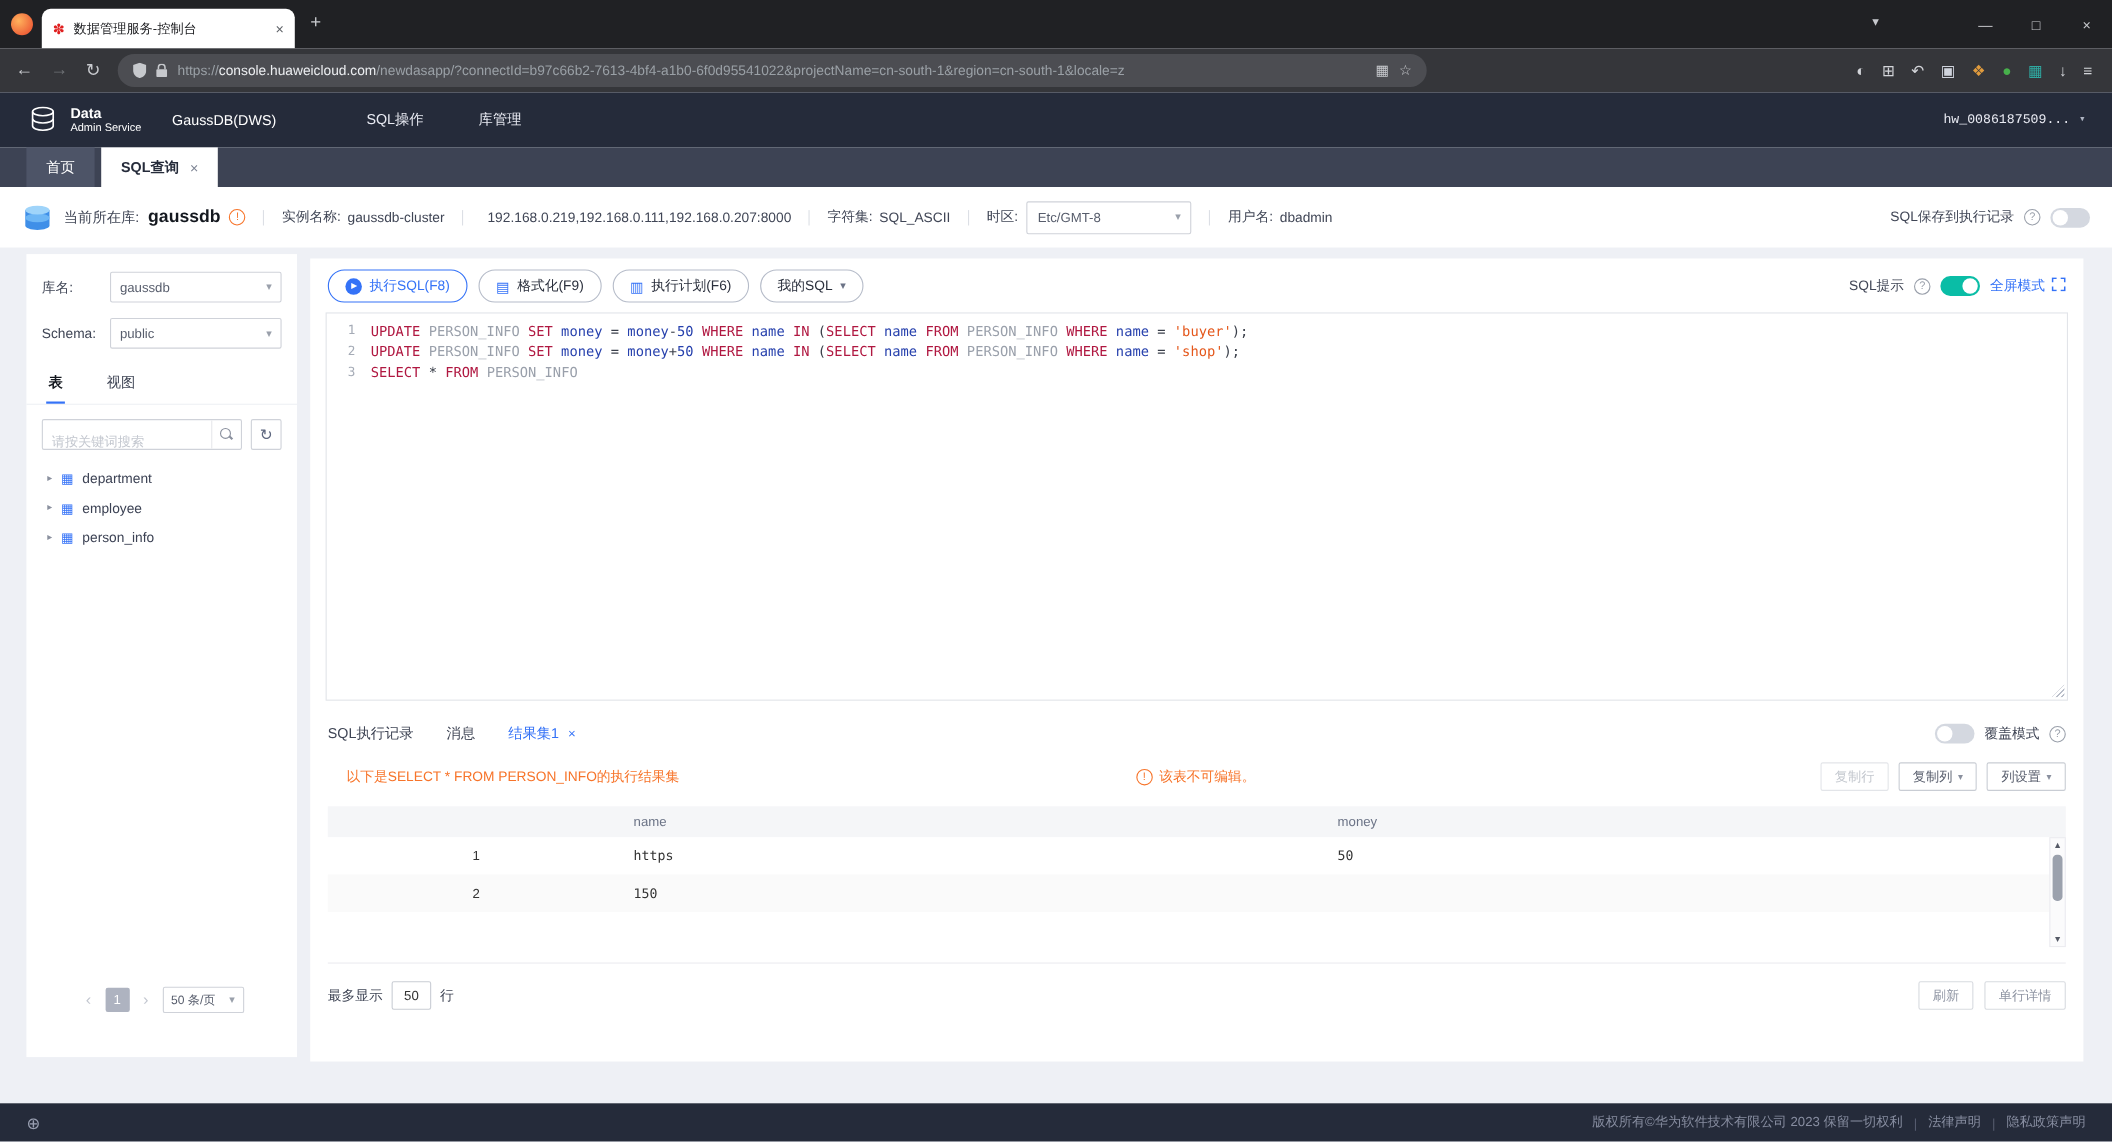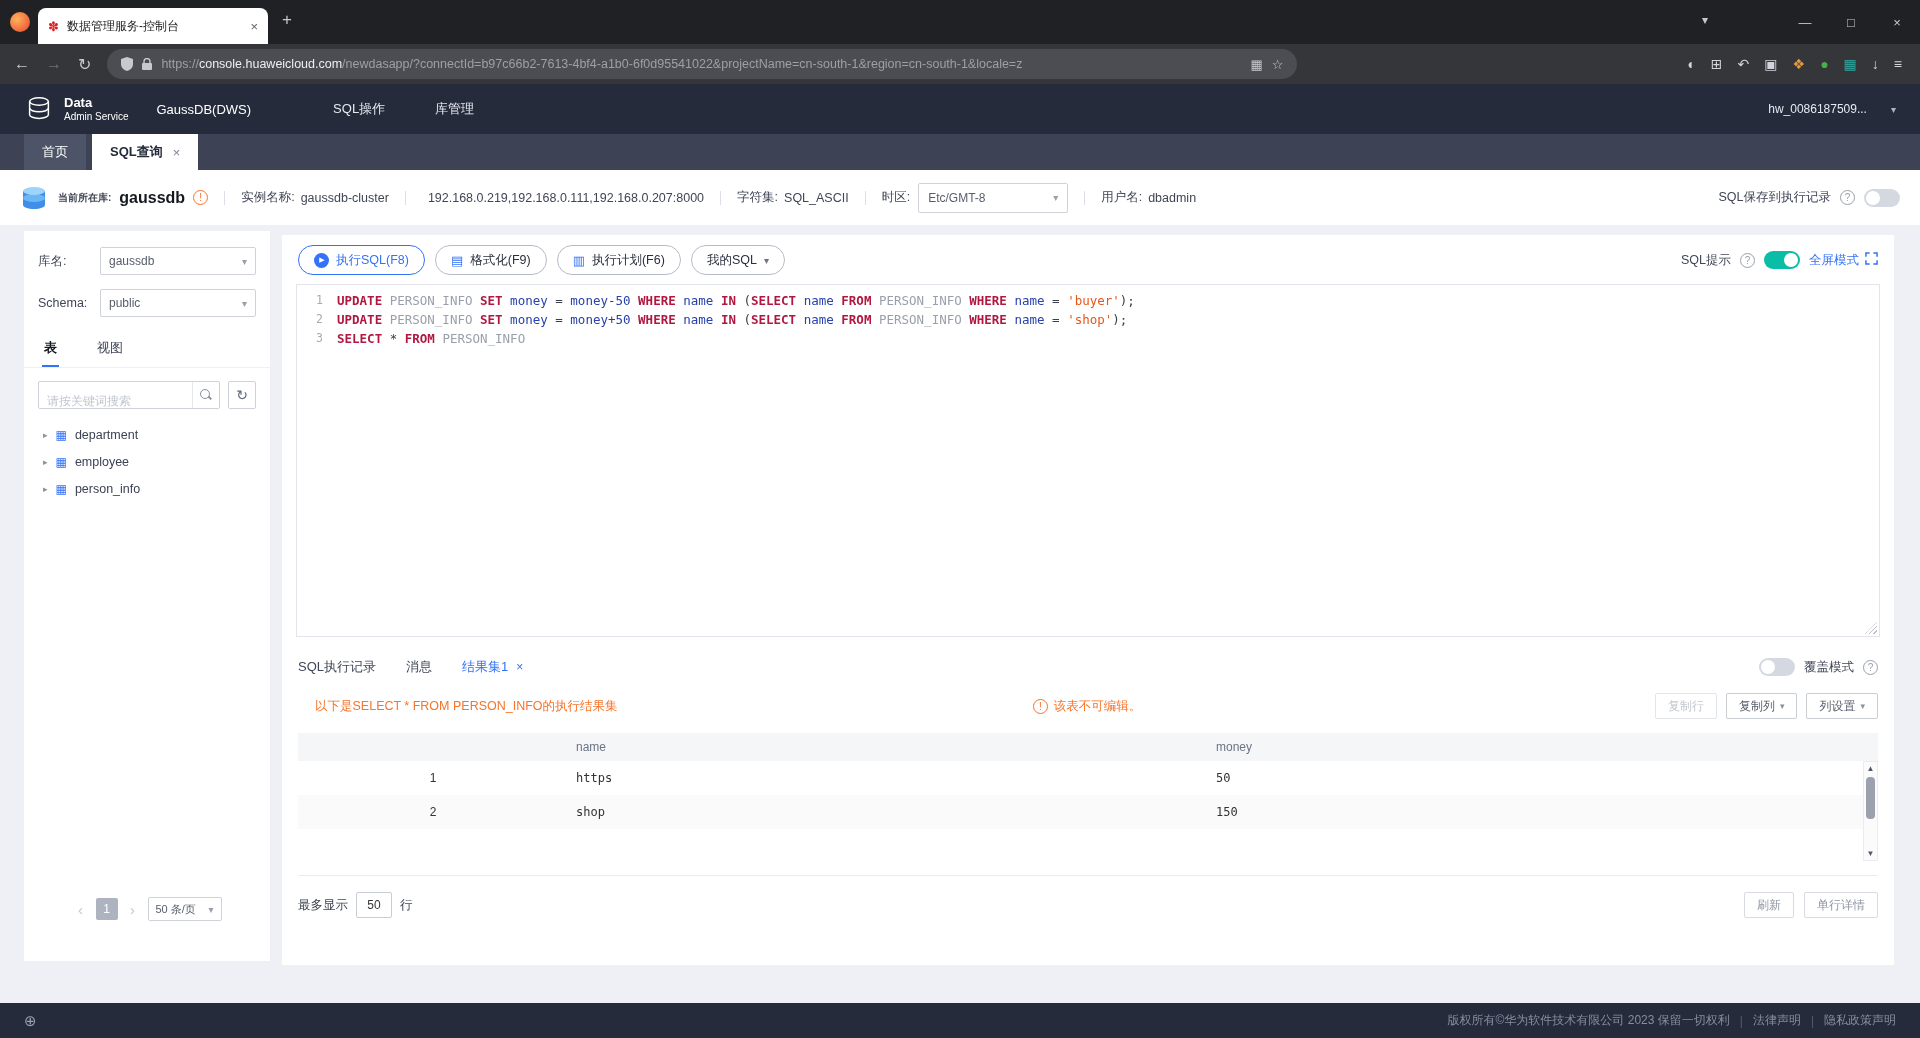--- a/index.html
+++ b/index.html
@@ -37,37 +37,37 @@
 
   
   .appheader{position:absolute;top:84px;left:0;right:0;height:50px;background:#252b3a;
         display:flex;align-items:center;padding:0 24px;}
   .logo-text{margin-left:10px;color:#fff;line-height:1.15;}
   .lt1{font-size:13px;font-weight:bold;}
   .lt2{font-size:10px;}
   .product{margin-left:28px;color:#fff;font-size:13px;}
   .hmenu{display:flex;gap:50px;margin-left:82px;}
   .hmenu-item{color:#e8eaf2;font-size:13px;}
-  .account{margin-left:auto;color:#e8eaf2;font-size:12px;display:flex;align-items:center;gap:24px;}
+  .account{margin-left:auto;color:#e8eaf2;font-size:12px;display:flex;align-items:center;gap:8px;font-family:Liberation Mono, monospace;}
   .acc-caret{font-size:10px;color:#aeb4c2;}
 
   
   .tabstrip{position:absolute;top:134px;left:0;right:0;height:36px;background:#3d4354;
         display:flex;align-items:stretch;padding-left:24px;gap:6px;}
   .ctab{display:flex;align-items:center;padding:0 18px;font-size:13px;color:#fff;background:#4d5467;gap:10px;}
   .ctab.active{background:#fff;color:#252b3a;font-weight:bold;}
   .ctab-close{color:#7d8494;font-size:13px;font-weight:normal;}
 
   
   .infobar{position:absolute;top:170px;left:0;right:0;height:55px;background:#fff;
         display:flex;align-items:center;padding:0 20px;}
   .ib-sep{width:1px;height:14px;background:#dcdfe5;margin:0 16px;flex:none;}
   .ib-label{font-size:12.5px;color:#404656;}
   .ib-value{font-size:12.5px;color:#404656;margin-left:6px;}
-  .curdb-label{font-size:10px;color:#404656;font-weight:bold;margin-left:10px;}
+  .curdb-label{font-size:13px;color:#404656;font-weight:normal;margin-left:10px;}
   .curdb{font-size:16px;font-weight:bold;color:#14181f;margin-left:8px;}
   .circ{width:15px;height:15px;border-radius:50%;display:inline-flex;align-items:center;justify-content:center;
         font-size:10px;flex:none;}
   .circ.orange{border:1px solid #f7742a;color:#f7742a;margin-left:8px;}
   .circ.gray{border:1px solid #9aa0ab;color:#9aa0ab;}
   .tz-select{width:150px;height:30px;border:1px solid #cfd2d9;border-radius:2px;display:flex;align-items:center;
         padding:0 9px;font-size:12px;color:#575d6c;margin-left:8px;background:#fff;}
   .sel-caret{margin-left:auto;color:#9aa0ab;font-size:10px;}
   .ib-right{margin-left:auto;display:flex;align-items:center;gap:9px;}
   .toggle{width:36px;height:18px;border-radius:9px;position:relative;flex:none;}
@@ -117,21 +117,21 @@
   .pill-ic{color:#3472f7;font-size:13px;}
   .pill .caret{color:#6b7386;font-size:10px;}
   .ed-right{margin-left:auto;display:flex;align-items:center;gap:9px;}
   .lbl{font-size:12.5px;color:#404656;}
   .fullscreen{display:flex;gap:6px;color:#3472f7;font-size:12.5px;}
 
   .editor{margin:9px 14px 0;height:353px;border:1px solid #e2e4e9;position:relative;padding-top:6px;overflow:hidden;background:#fff;}
   .ed-line{display:flex;line-height:19px;font-family:"DejaVu Sans Mono","Liberation Mono",monospace;font-size:12.5px;}
   .ed-num{width:26px;text-align:right;color:#a5abb6;flex:none;font-size:11.5px;}
   .ed-code{margin-left:14px;white-space:pre;}
-  .tk-k{color:#b01841;font-weight:bold;}
+  .tk-k{color:#b01841;font-weight:normal;}
   .tk-t{color:#9aa0ab;}
   .tk-c{color:#2741ad;}
   .tk-n{color:#2741ad;}
   .tk-s{color:#e4571b;}
   .tk-o{color:#3a3f4a;}
   .resize-grip{position:absolute;right:2px;bottom:2px;width:12px;height:12px;
         background:repeating-linear-gradient(135deg,transparent 0 2px,#b9bec9 2px 3px);
         clip-path:polygon(100% 0,100% 100%,0 100%);}
 
   .res-tabs{display:flex;align-items:center;margin:12px 16px 0;height:36px;gap:30px;}
@@ -444,21 +444,20 @@
         </div>
       <div class="rt-body">
         <div id="rt-body-rows">
             <div class="rt-row">
               <div class="rt-cell rt-c0">1</div>
               <div class="rt-cell rt-c1">https</div>
               <div class="rt-cell rt-c2">50</div>
             </div>
             <div class="rt-row alt">
               <div class="rt-cell rt-c0">2</div>
-              <div class="rt-cell rt-c1">shop</div>
               <div class="rt-cell rt-c2">150</div>
             </div>
           </div>
         <div class="vscroll">
           <span class="vs-arrow">▲</span>
           <span class="vs-thumb"></span>
           <span class="vs-arrow down">▼</span>
         </div>
       </div>
     </div>

